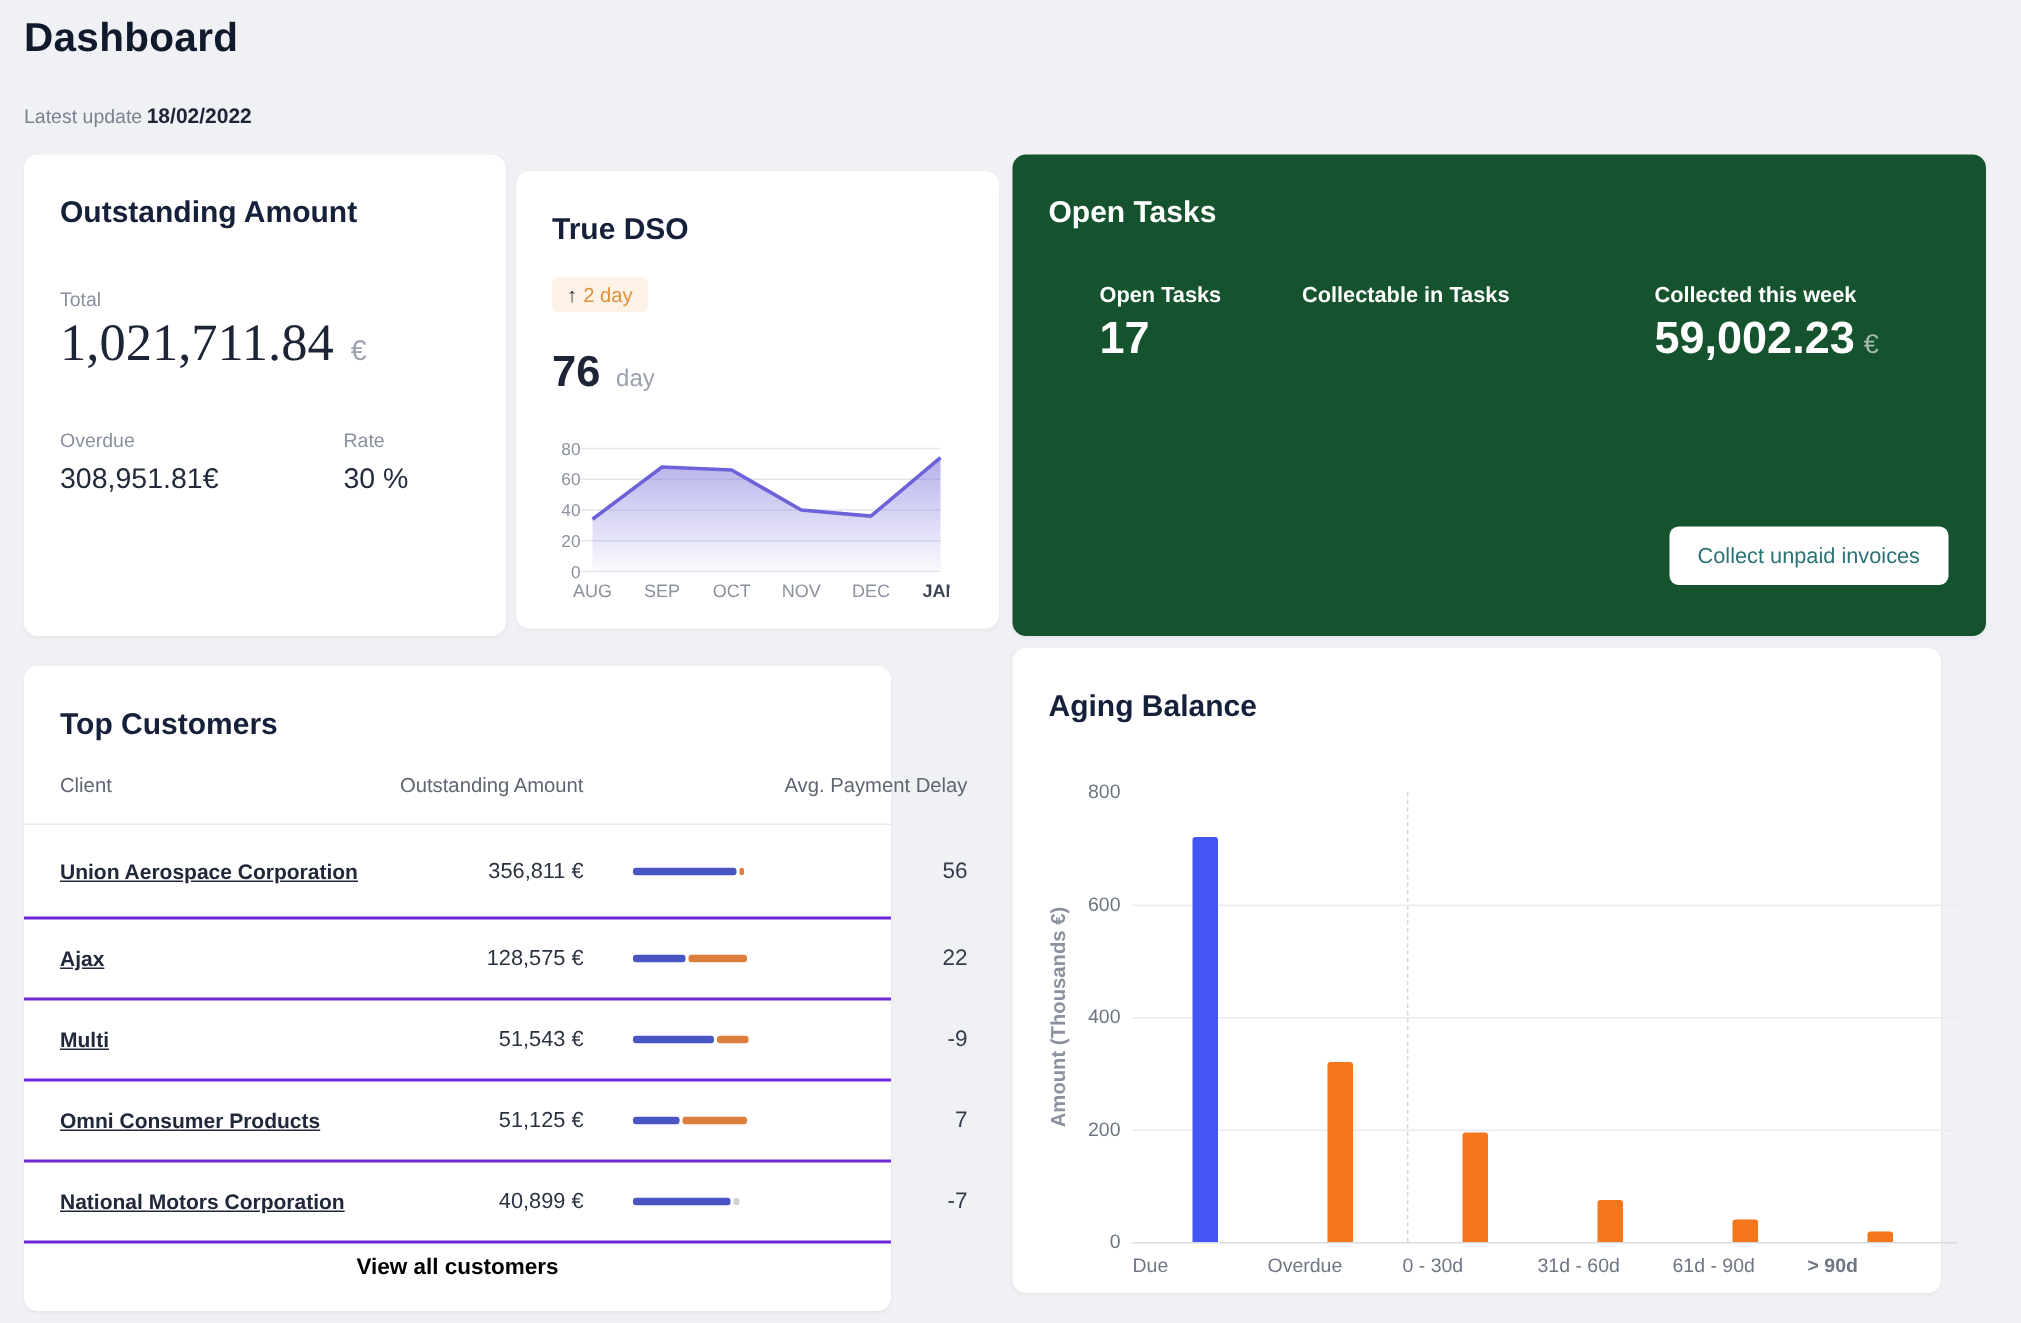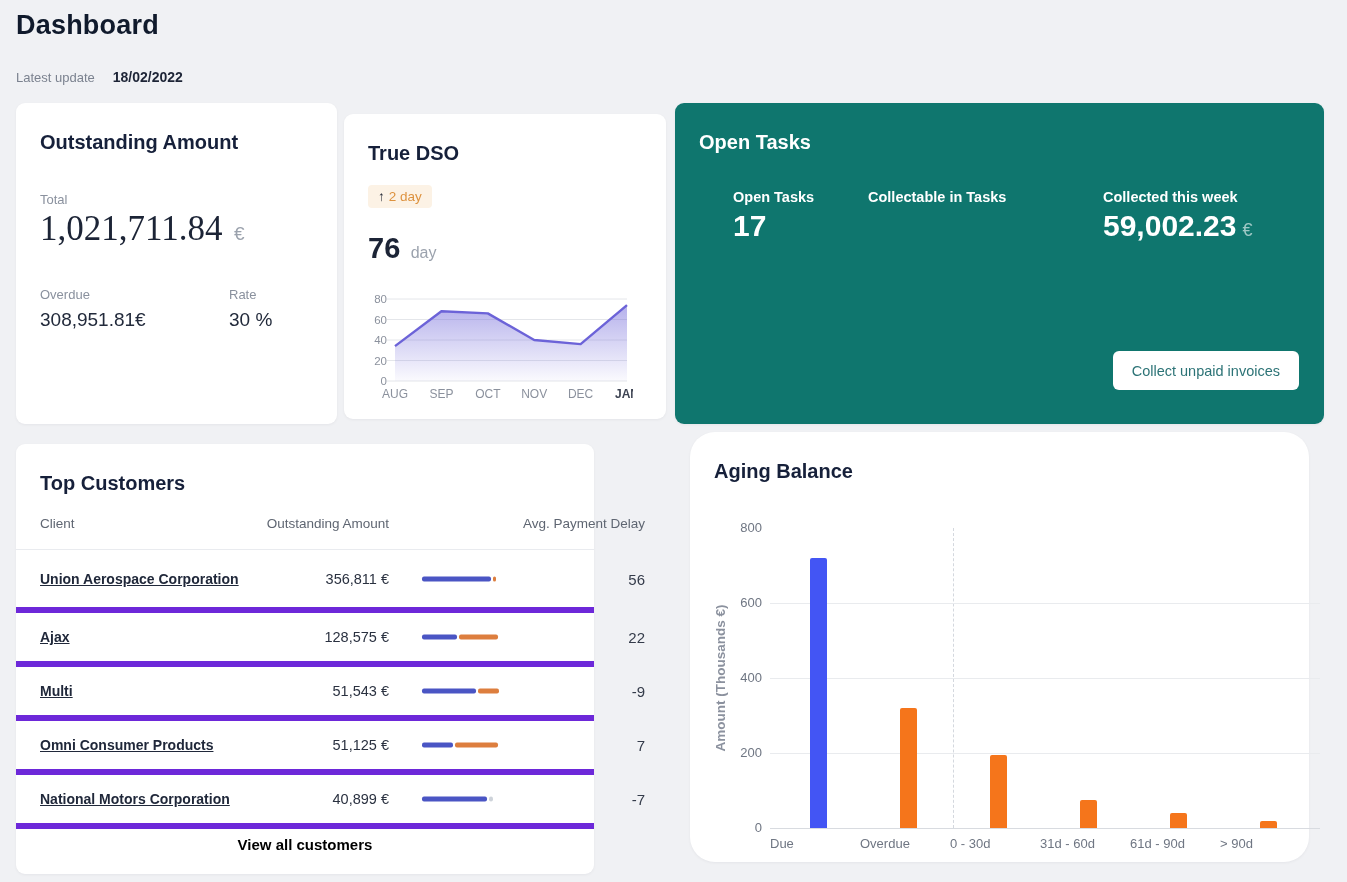--- a/index.html
+++ b/index.html
@@ -9,31 +9,31 @@
     background:#f0f1f4;
     font-family:"Liberation Sans", sans-serif;
     color:#1b2335;
     overflow:hidden;
   }
   .page-title {
     position:absolute; left:16px; top:10px;
     font-size:27px; font-weight:700; color:#101a2c; letter-spacing:.2px;
   }
   .update-line { position:absolute; left:16px; top:69px; font-size:13px; color:#7b828f; }
-  .update-line b { font-size:14px; color:#1d2436; font-weight:700; margin-left:18px; }
+  .update-line b { font-size:14px; color:#1d2436; font-weight:700; margin-left:3px; }
 
   .card {
     position:absolute; background:#ffffff; border-radius:9px;
     box-shadow:0 1px 3px rgba(20,25,45,.05);
   }
   #card-outstanding { left:16px;  top:103px; width:321px; height:321px; }
   #card-dso         { left:344px; top:114px; width:322px; height:305px; }
-  #card-tasks       { left:675px; top:103px; width:649px; height:321px; background:#0f766e; }
+  #card-tasks       { left:675px; top:103px; width:649px; height:321px; background:#14532d; }
   #card-customers   { left:16px;  top:444px; width:578px; height:430px; }
-  #card-aging       { left:690px; top:432px; width:619px; height:430px;border-radius:25px; }
+  #card-aging       { left:675px; top:432px; width:619px; height:430px; }
 
   .card-title { position:absolute; left:24px; top:28px; font-size:20px; font-weight:700; color:#16203a; }
   .card-title.light { color:#ffffff; }
 
   
   .small-label { font-size:13px; color:#8a919e; }
   #oa-total-label { position:absolute; left:24px; top:89px; }
   #oa-total-row { position:absolute; left:24px; top:106px; white-space:nowrap; }
   #oa-total-value { font-family:"Liberation Serif", serif; font-size:35px; font-weight:400; color:#1c2436; }
   .currency-gray { font-size:19px; color:#9ba2ad; margin-left:7px; }
@@ -68,21 +68,21 @@
     cursor:pointer; font-family:inherit;
   }
 
   
   .tc-header { position:absolute; left:0; top:72px; width:100%; height:34px; border-bottom:1px solid #e9ebef; }
   .tc-header span { position:absolute; font-size:13.5px; color:#5f6672; }
   .tc-h-client { left:24px; }
   .tc-h-amount { left:150px; width:223px; text-align:right; }
   .tc-h-delay  { left:440px; width:189px; text-align:right; }
   #tc-rows { position:absolute; left:0; top:106px; width:100%; }
-  .tc-row { position:relative; width:100%; height:54px; border-bottom:6px solid #6d28d9; }
+  .tc-row { position:relative; width:100%; height:54px; border-bottom:2px solid #6d28d9; }
   .tc-row.tall { height:63px; }
   .tc-row .name {
     position:absolute; left:24px; top:50%; transform:translateY(-50%);
     font-size:14px; font-weight:600; color:#20283a; text-decoration:underline; cursor:pointer;
   }
   .tc-row .amount { position:absolute; left:150px; width:223px; top:50%; transform:translateY(-50%);
     text-align:right; font-size:14.5px; color:#2a3140; }
   .tc-row .bar { position:absolute; left:406px; width:77px; top:50%; transform:translateY(-50%);
     display:flex; gap:2px; align-items:center; }
   .bar-seg { height:5px; border-radius:2px; }
@@ -264,15 +264,15 @@
       <div class="xcat" style="left: 80px; top: 404px;">Due</div>
       <div class="aging-bar" style="left: 209.5px; top: 276px; height: 120px; background: rgb(245, 117, 27);"></div>
       <div class="xcat" style="left: 170px; top: 404px;">Overdue</div>
       <div class="aging-bar" style="left: 299.5px; top: 322.875px; height: 73.125px; background: rgb(245, 117, 27);"></div>
       <div class="xcat" style="left: 260px; top: 404px;">0 - 30d</div>
       <div class="aging-bar" style="left: 389.5px; top: 367.875px; height: 28.125px; background: rgb(245, 117, 27);"></div>
       <div class="xcat" style="left: 350px; top: 404px;">31d - 60d</div>
       <div class="aging-bar" style="left: 479.5px; top: 381px; height: 15px; background: rgb(245, 117, 27);"></div>
       <div class="xcat" style="left: 440px; top: 404px;">61d - 90d</div>
       <div class="aging-bar" style="left: 569.5px; top: 388.5px; height: 7.5px; background: rgb(245, 117, 27);"></div>
-      <div class="xcat" style="left: 530px; top: 404px;">&gt; 90d</div>
+      <div class="xcat" style="left: 530px; top: 404px; font-weight: bold;">&gt; 90d</div>
     </div>
 </div>
 
 </body></html>

